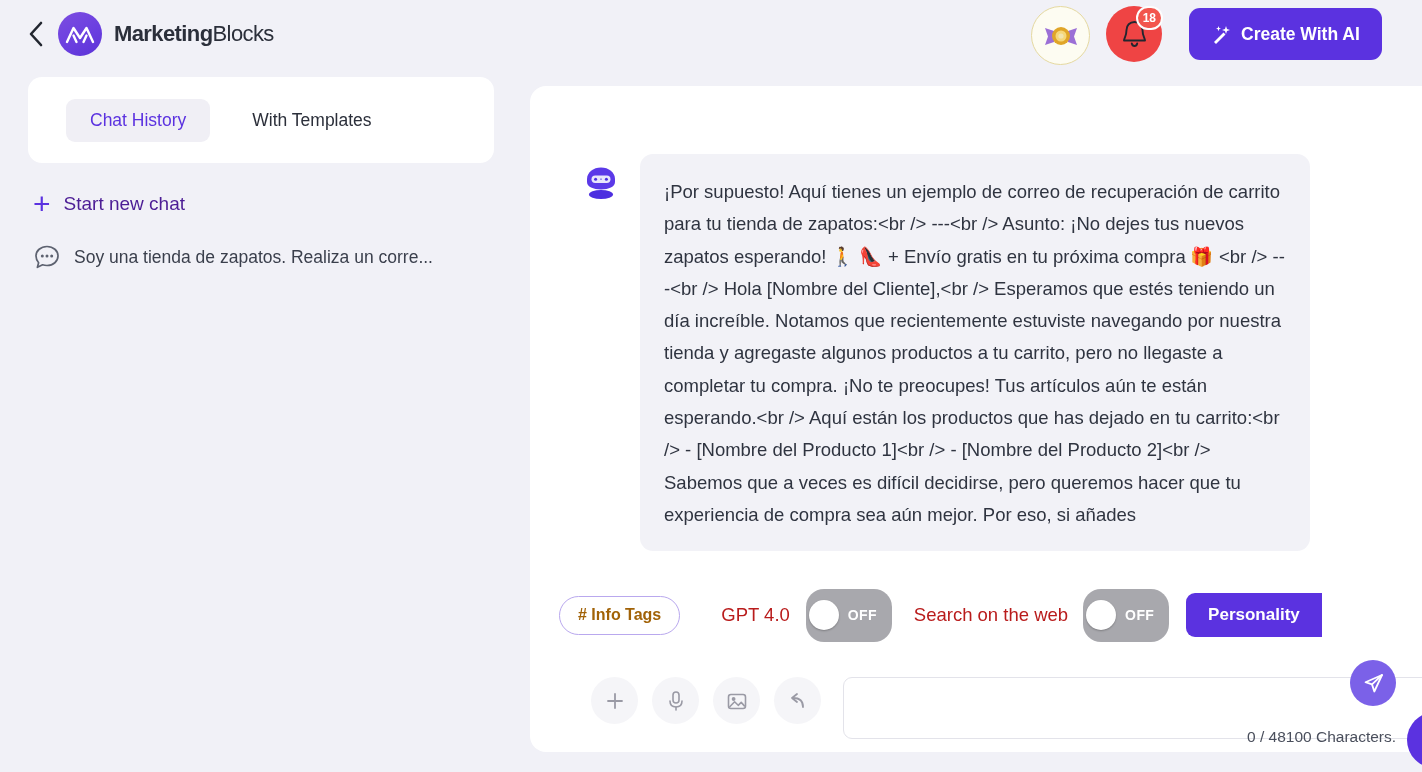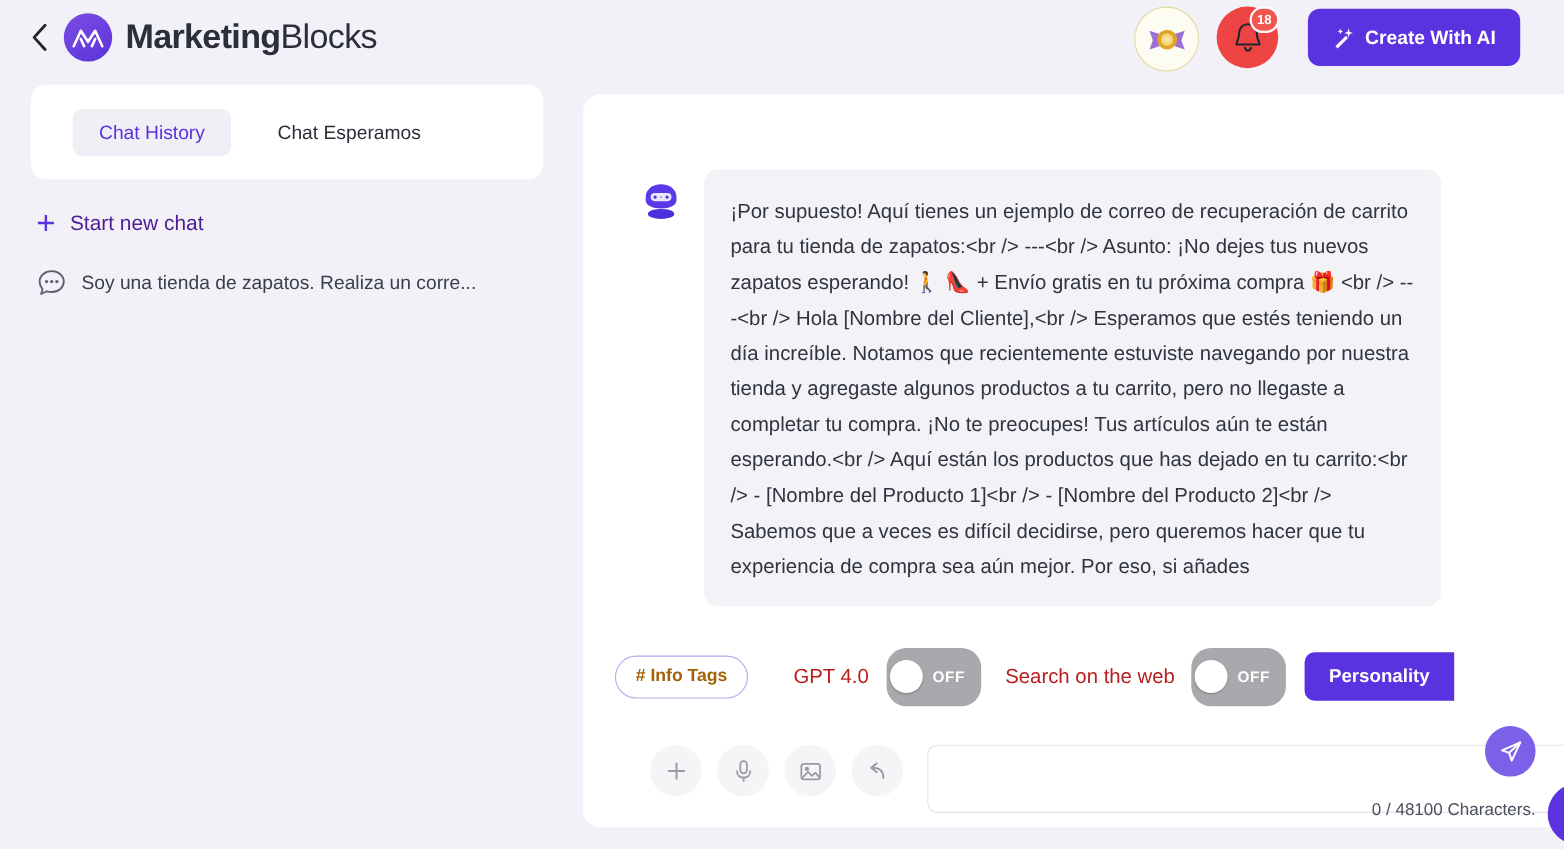--- a/index.html
+++ b/index.html
@@ -20,21 +20,21 @@
     position: absolute; left: 25px; top: 21px;
     width: 22px; height: 26px; cursor: pointer;
     display: flex; align-items: center; justify-content: center;
   }
   .brand { position: absolute; left: 58px; top: 12px; display: flex; align-items: center; }
   .brand-logo {
     width: 44px; height: 44px; border-radius: 50%;
     background: linear-gradient(150deg,#7c4de0 0%,#6b3fe0 55%,#5b33d6 100%);
     display: flex; align-items: center; justify-content: center;
   }
-  .brand-text { margin-left: 12px; font-size: 31px; letter-spacing: -0.6px; }
+  .brand-text { margin-left: 12px; font-size: 22px; letter-spacing: -0.6px; }
   .brand-text .b1 { font-weight: 700; color: #2b2f3a; }
   .brand-text .b2 { font-weight: 400; color: #2b2f3a; }
   .badge-circle {
     position: absolute; left: 1031px; top: 6px;
     width: 59px; height: 59px; border-radius: 50%;
     background: #fdfcf2; border: 1.5px solid #e5d9a0;
     display: flex; align-items: center; justify-content: center; cursor: pointer;
   }
   .bell-wrap {
     position: absolute; left: 1106px; top: 6px;
@@ -218,21 +218,21 @@
         <path d="M15 2 L16 5 L19 6 L16 7 L15 10 L14 7 L11 6 L14 5 Z" fill="#fff"></path>
         <path d="M7.5 2 L8.2 3.9 L10 4.6 L8.2 5.3 L7.5 7.2 L6.8 5.3 L5 4.6 L6.8 3.9 Z" fill="#fff"></path>
       </svg>
       <span>Create With AI</span>
     </button>
   </div>
 
   <div class="sidebar">
     <div class="tabs-card">
       <button class="tab active">Chat History</button>
-      <button class="tab inactive">Chat Esperamos</button>
+      <button class="tab inactive">With Templates</button>
     </div>
 
     <div class="start-new">
       <span class="plus-icon">+</span>
       <span class="start-new-label">Start new chat</span>
     </div>
 
     <div class="hist-item">
       <svg width="28" height="28" viewBox="0 0 28 28">
         <path d="M14 3.5 C20.3 3.5 25 7.7 25 13 C25 18.3 20.3 22.5 14 22.5 C12.4 22.5 10.9 22.25 9.6 21.8 L4.4 24.3 L5.6 19.7 C4.1 18 3 15.7 3 13 C3 7.7 7.7 3.5 14 3.5 Z" fill="none" stroke="#5d6270" stroke-width="1.7" stroke-linejoin="round"></path>

